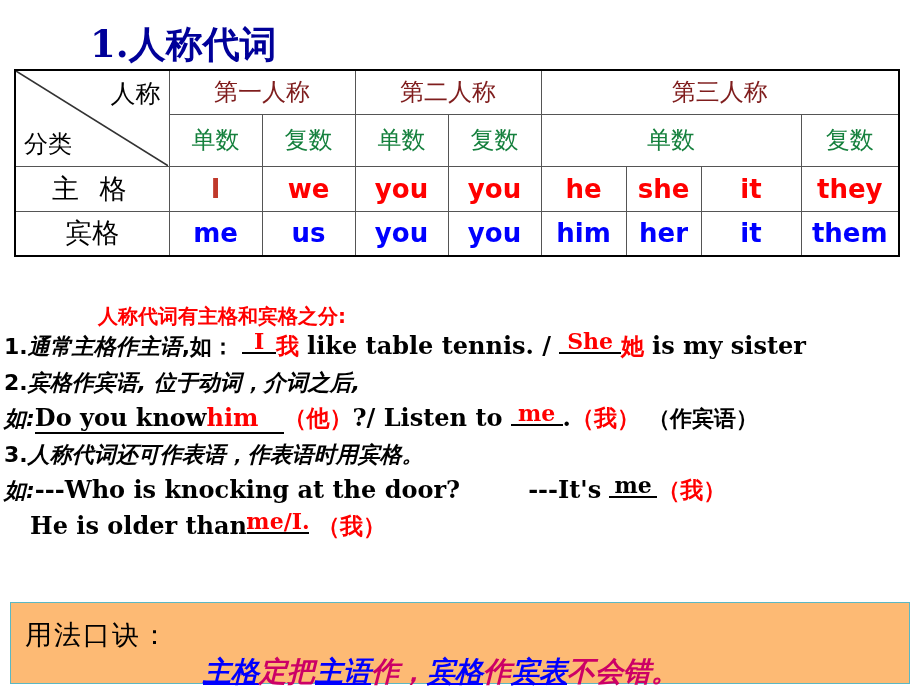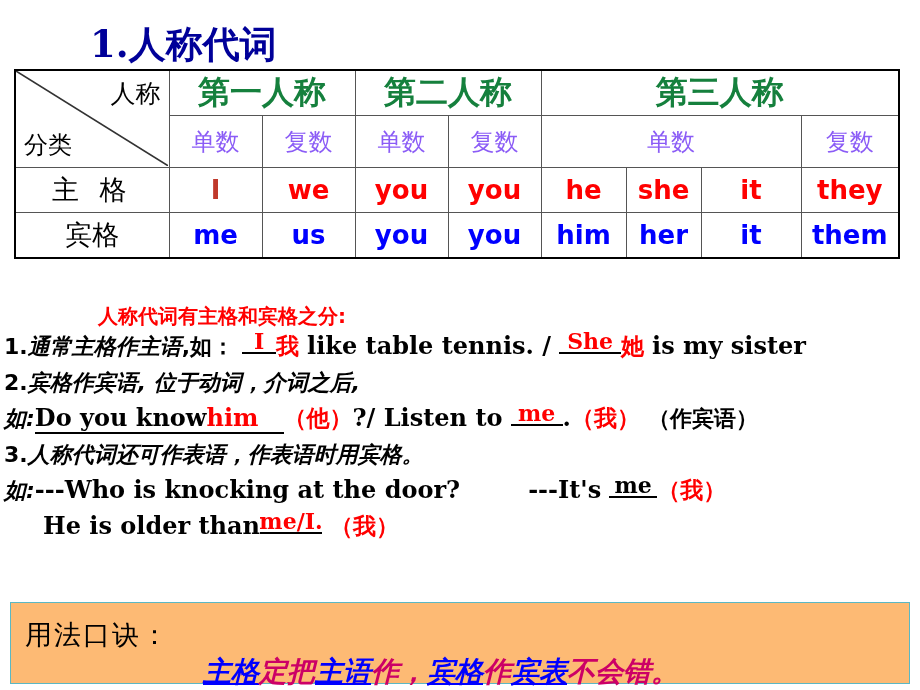--- a/index.html
+++ b/index.html
@@ -38,28 +38,28 @@
   .pron-table td {
     border: 1px solid #555555;
     text-align: center;
     vertical-align: middle;
     padding: 0;
     font-family: "DejaVu Sans", "Liberation Sans", sans-serif;
   }
   .pron-table { border: 2px solid #000; }
 
   .hdr-cn {
-    font-size: 32px;
+    font-size: 24px;
+    color: #7f1d1d;
+    height: 44px;
+    font-weight: normal;
+  }
+  .hdr-sub {
+    font-size: 24px;
     color: #15803d;
-    height: 44px;
-    font-weight: bold;
-  }
-  .hdr-sub {
-    font-size: 24px;
-    color: #8b5cf6;
     height: 52px;
   }
 
   
   .corner {
     position: relative;
     height: 96px;
     overflow: hidden;
   }
   .corner .diag {
@@ -178,21 +178,21 @@
     white-space: nowrap;
   }
   .sup-ans .rule {
     display: inline-block;
     border-bottom: 2px solid #000;
     height: 20px;
   }
   .ul-blk { border-bottom: 2px solid #000; }
   .red { color: #ff0000; }
 
-  .indent1 { padding-left: 43px; }
+  .indent1 { padding-left: 30px; }
 
   
   .mnemonic {
     position: absolute;
     left: 10px;
     top: 602px;
     width: 900px;
     height: 82px;
     background: #fdba74;
     border: 1px solid #5bb8c4;

